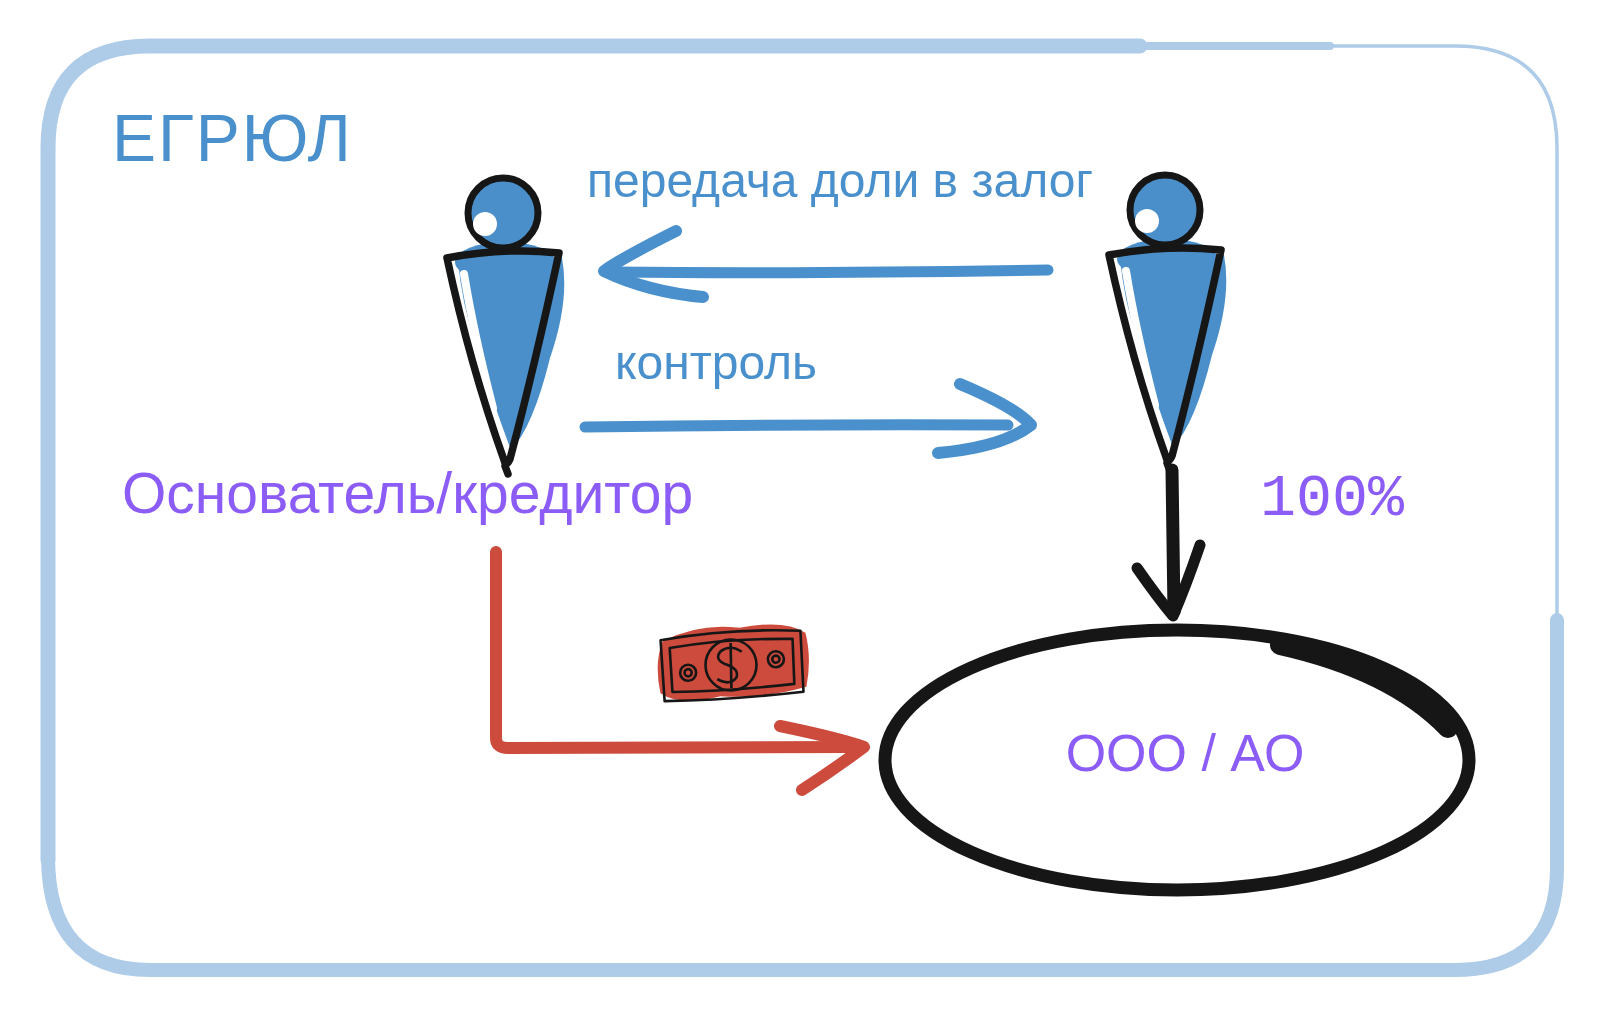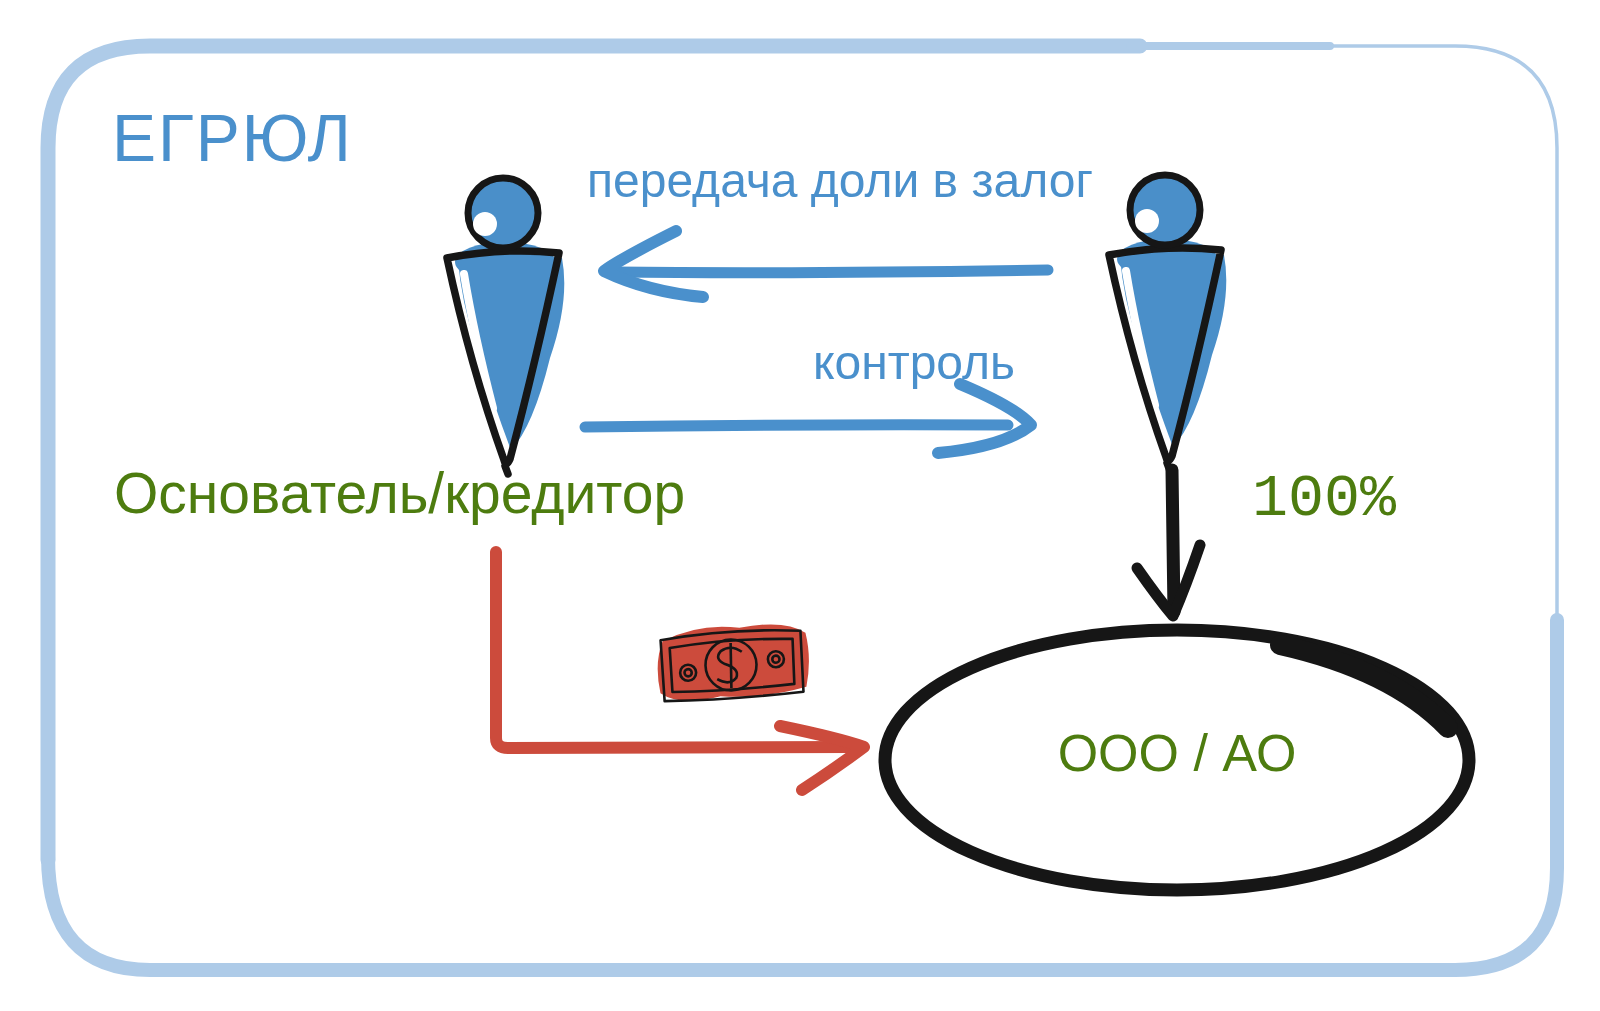--- a/index.html
+++ b/index.html
@@ -6,24 +6,24 @@
   #stage{
     position:relative;
     width:1600px;height:1011px;
     background:#ffffff;
     overflow:hidden;
     font-family:"Liberation Sans","DejaVu Sans",sans-serif;
   }
   #art{position:absolute;left:0;top:0;}
   .lbl{position:absolute;white-space:nowrap;line-height:1.05;}
   .lbl.blue{color:#4a90cc;}
-  .lbl.ink{color:#4d7c0f;}
+  .lbl.ink{color:#8b5cf6;margin-left:8px;}
   #registry-label{left:112px;top:104px;font-size:66px;letter-spacing:2px;}
   #pledge-label{left:540px;top:156px;width:600px;text-align:center;font-size:48px;}
-  #control-label{left:615px;top:338px;width:400px;text-align:right;font-size:48px;}
+  #control-label{left:615px;top:338px;width:400px;text-align:left;font-size:48px;}
   #founder-label{left:114px;top:464px;font-size:57px;}
   #ownership-label{left:1252px;top:468px;font-size:60px;font-family:Liberation Mono, monospace;}
   #company-label{left:877px;top:726px;width:600px;text-align:center;font-size:52px;}
 </style>
 </head>
 <body>
 
 <div id="stage">
 
   <svg id="art" width="1600" height="1011" viewBox="0 0 1600 1011">

